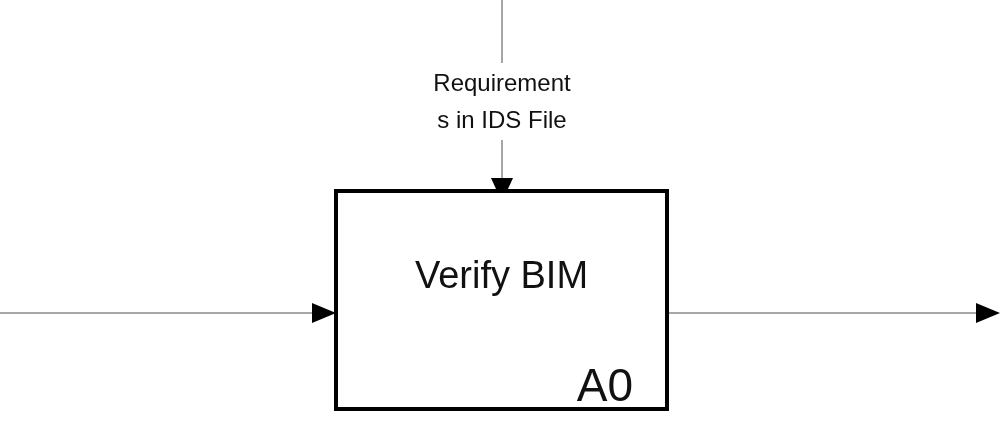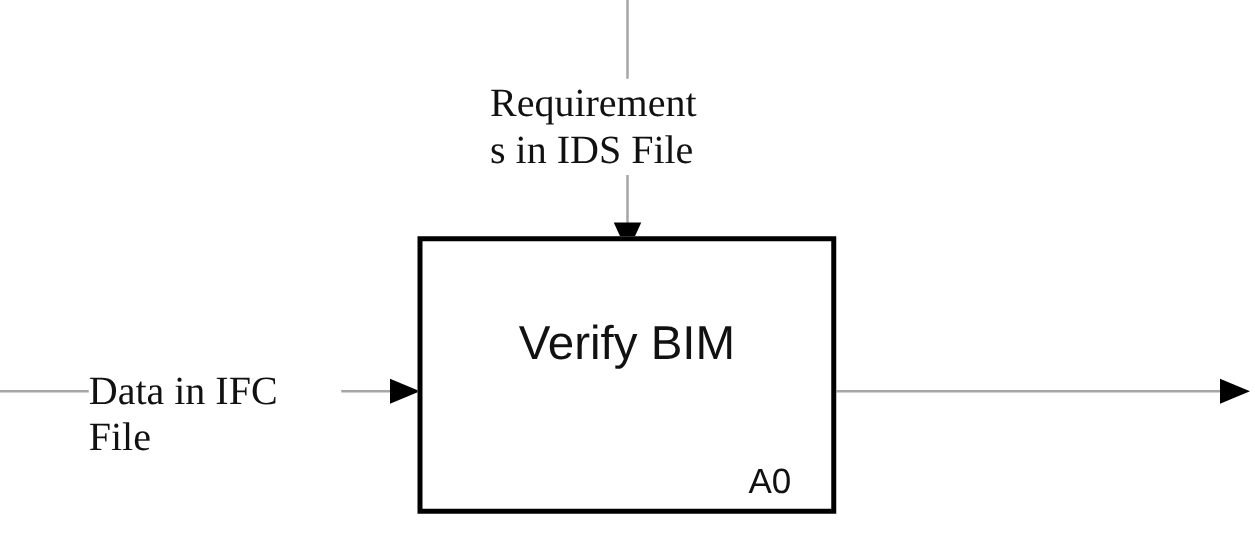--- a/index.html
+++ b/index.html
@@ -30,27 +30,26 @@
     border-bottom: 10px solid transparent;
     border-left: 24px solid var(--arrowhead, #000000);
   }
   .arrowhead.down {
     border-left: 11px solid transparent;
     border-right: 11px solid transparent;
     border-top: 24px solid var(--arrowhead, #000000);
   }
   .flow-label {
     position: absolute;
-    font-size: 32px;
+    font-size: 24px;
     line-height: 37px;
-    text-align: left;
+    text-align: center;
     white-space: pre-line;
     background: var(--background, #ffffff);
     color: var(--text, #111111);
-    font-family: Liberation Serif, serif;
   }
   
   .ctrl-line-upper { left: 501px; top: 0;     width: 2px; height: 63px; }
   .ctrl-line-lower { left: 501px; top: 140px; width: 2px; height: 40px; }
   .ctrl-label      { left: 392px; top: 64px;  width: 220px; }
   .ctrl-head       { left: 491px; top: 178px; }
   
   .input-line  { left: 0;     top: 312px; width: 314px; height: 2px; }
   .input-label { left: 71px;  top: 294px; width: 202px; height: 37px; }
   .input-head  { left: 312px; top: 303px; }
@@ -75,37 +74,36 @@
     top: 58px;
     width: 100%;
     text-align: center;
     font-size: 38px;
     line-height: 48px;
   }
   .box-id {
     position: absolute;
     right: 32px;
     bottom: 0;
-    font-size: 28px;
+    font-size: 46px;
     line-height: 44px;
   }
 </style>
 </head>
 <body>
 
 <div class="canvas">
 
   <div class="line ctrl-line-upper"></div>
   <div class="flow-label ctrl-label">Requirement
 s in IDS File</div>
   <div class="line ctrl-line-lower"></div>
   <div class="arrowhead down ctrl-head"></div>
 
   <div class="line input-line"></div>
-  <div class="flow-label input-label">Data in IFC File</div>
   <div class="arrowhead right input-head"></div>
 
   <div class="line output-line"></div>
   <div class="arrowhead right output-head"></div>
 
   <div class="function-box">
     <div class="box-title">Verify BIM</div>
     <div class="box-id">A0</div>
   </div>
 

